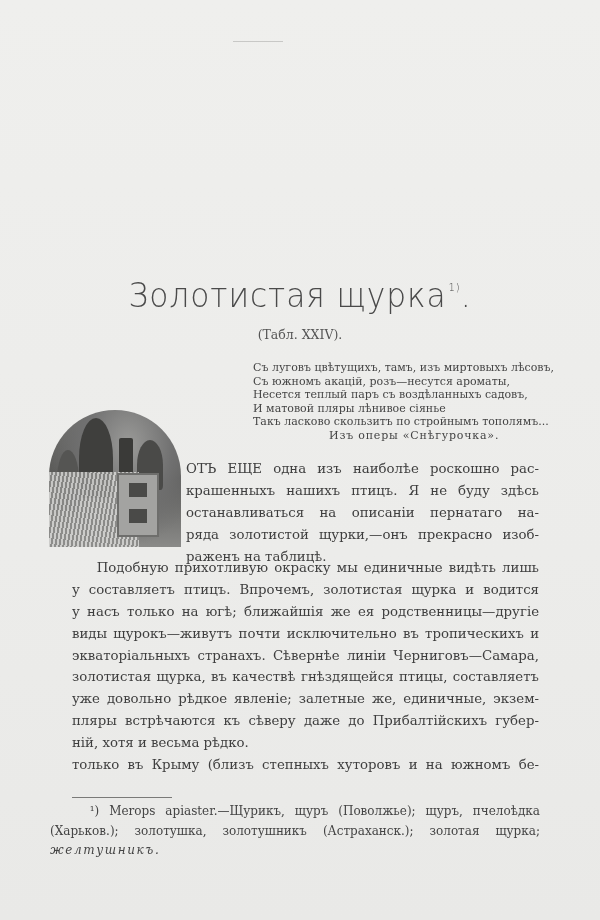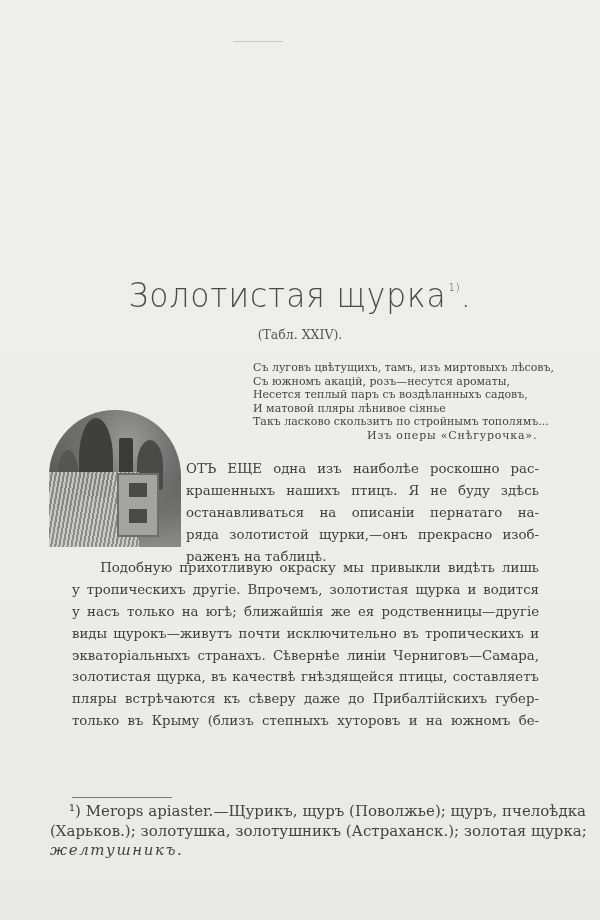--- a/index.html
+++ b/index.html
@@ -14,40 +14,40 @@
     .top-rule { position: absolute; left: 233px; top: 41px; width: 50px; height: 1px; background: #c8c8c6; }
     .title {
       position: absolute; left: 0; width: 600px; top: 268px; text-align: center;
       font-family: "DejaVu Sans", sans-serif; font-weight: 300;
       font-size: 34px; letter-spacing: 1px; color: #4a4a4a; line-height: 40px;
       transform: scaleX(0.92);
     }
     .title sup { font-size: 11px; vertical-align: 16px; margin-left: 2px; }
     .subtitle { position: absolute; left: 0; width: 600px; top: 327px; text-align: center; font-size: 12.5px; color: #555; }
     .epigraph { position: absolute; left: 253px; top: 361px; font-size: 11px; line-height: 13.6px; color: #444; white-space: nowrap; }
-    .epigraph .src { margin-left: 114px; letter-spacing: 0.8px; }
+    .epigraph .src { margin-left: 76px; letter-spacing: 0.8px; }
     .vignette {
       position: absolute; left: 49px; top: 410px; width: 132px; height: 137px;
       border-radius: 66px 66px 0 0; overflow: hidden;
       background:
         radial-gradient(ellipse at 60% 25%, #9a9a98 0%, #707070 40%, transparent 70%),
         linear-gradient(180deg, #6d6d6b 0%, #5a5a58 50%, #8a8a88 100%);
     }
     .vignette .tree { position: absolute; background: #3f3f3d; border-radius: 50% 50% 10% 10%; }
     .vignette .grass { position: absolute; left: 0; bottom: 0; width: 90px; height: 75px;
       background: repeating-linear-gradient(100deg, #d9d9d7 0 2px, #8e8e8c 2px 4px); opacity: .85; }
     .vignette .ruin { position: absolute; right: 22px; bottom: 10px; width: 38px; height: 60px; background: #a3a3a1; border: 2px solid #6e6e6c; }
     .vignette .ruin i { position: absolute; left: 10px; width: 18px; height: 14px; background: #4a4a48; }
     .body-text { position: absolute; left: 72px; width: 467px; font-size: 13.3px; color: #3e3e3e; }
     .line { height: 21.9px; line-height: 21.9px; white-space: nowrap; text-align: justify; text-align-last: justify; }
     .line.last { text-align-last: left; }
     .drop { left: 186px; width: 353px; top: 458px; }
     .p2 { top: 557px; }
     .footnote-rule { position: absolute; left: 72px; top: 797px; width: 100px; height: 1px; background: #7a7a78; }
-    .footnote { position: absolute; left: 50px; width: 490px; top: 802px; font-size: 15px; color: #444; }
+    .footnote { position: absolute; left: 50px; width: 490px; top: 802px; font-size: 12px; color: #444; }
     .footnote .line { height: 19.5px; line-height: 19.5px; }
     .spaced { letter-spacing: 1.6px; font-style: italic; }
   </style>
 </head>
 <body>
 
 <div class="page">
   <div class="top-rule"></div>
 
   <div class="title"><span>Золотистая щурка</span><sup>1)</sup>.</div>
@@ -76,27 +76,29 @@
 
   <div class="body-text drop">
     <div class="line">ОТЪ ЕЩЕ одна изъ наиболѣе роскошно рас-</div>
     <div class="line">крашенныхъ нашихъ птицъ. Я не буду здѣсь</div>
     <div class="line">останавливаться на описаніи пернатаго на-</div>
     <div class="line">ряда золотистой щурки,—онъ прекрасно изоб-</div>
     <div class="line last">раженъ на таблицѣ.</div>
   </div>
 
   <div class="body-text p2">
-    <div class="line" style="white-space:pre;">    Подобную прихотливую окраску мы привыкли видѣть лишь</div>
-    <div class="line">у тропическихъ другіе. Впрочемъ, золотистая щурка и водится</div>
+    <div class="line" style="white-space:pre;">    Подобную прихотливую окраску мы единичные видѣть лишь</div>
+    <div class="line">у составляетъ птицъ. Впрочемъ, золотистая щурка и водится</div>
     <div class="line">у насъ только на югѣ; ближайшія же ея родственницы—другіе</div>
     <div class="line">виды щурокъ—живутъ почти исключительно въ тропическихъ и</div>
     <div class="line">экваторіальныхъ странахъ. Сѣвернѣе линіи Черниговъ—Самара,</div>
     <div class="line">золотистая щурка, въ качествѣ гнѣздящейся птицы, составляетъ</div>
+    <div class="line">уже довольно рѣдкое явленіе; залетные же, единичные, экзем-</div>
     <div class="line">пляры встрѣчаются къ сѣверу даже до Прибалтійскихъ губер-</div>
+    <div class="line last">ній, хотя и весьма рѣдко.</div>
     <div class="line">только въ Крыму (близъ степныхъ хуторовъ и на южномъ бе-</div>
   </div>
 
   <div class="footnote-rule"></div>
   <div class="footnote">
     <div class="line" style="white-space:pre;">    ¹) Merops apiaster.—Щурикъ, щуръ (Поволжье); щуръ, пчелоѣдка</div>
     <div class="line">(Харьков.); золотушка, золотушникъ (Астраханск.); золотая щурка;</div>
     <div class="line last spaced">желтушникъ.</div>
   </div>
 </div>

